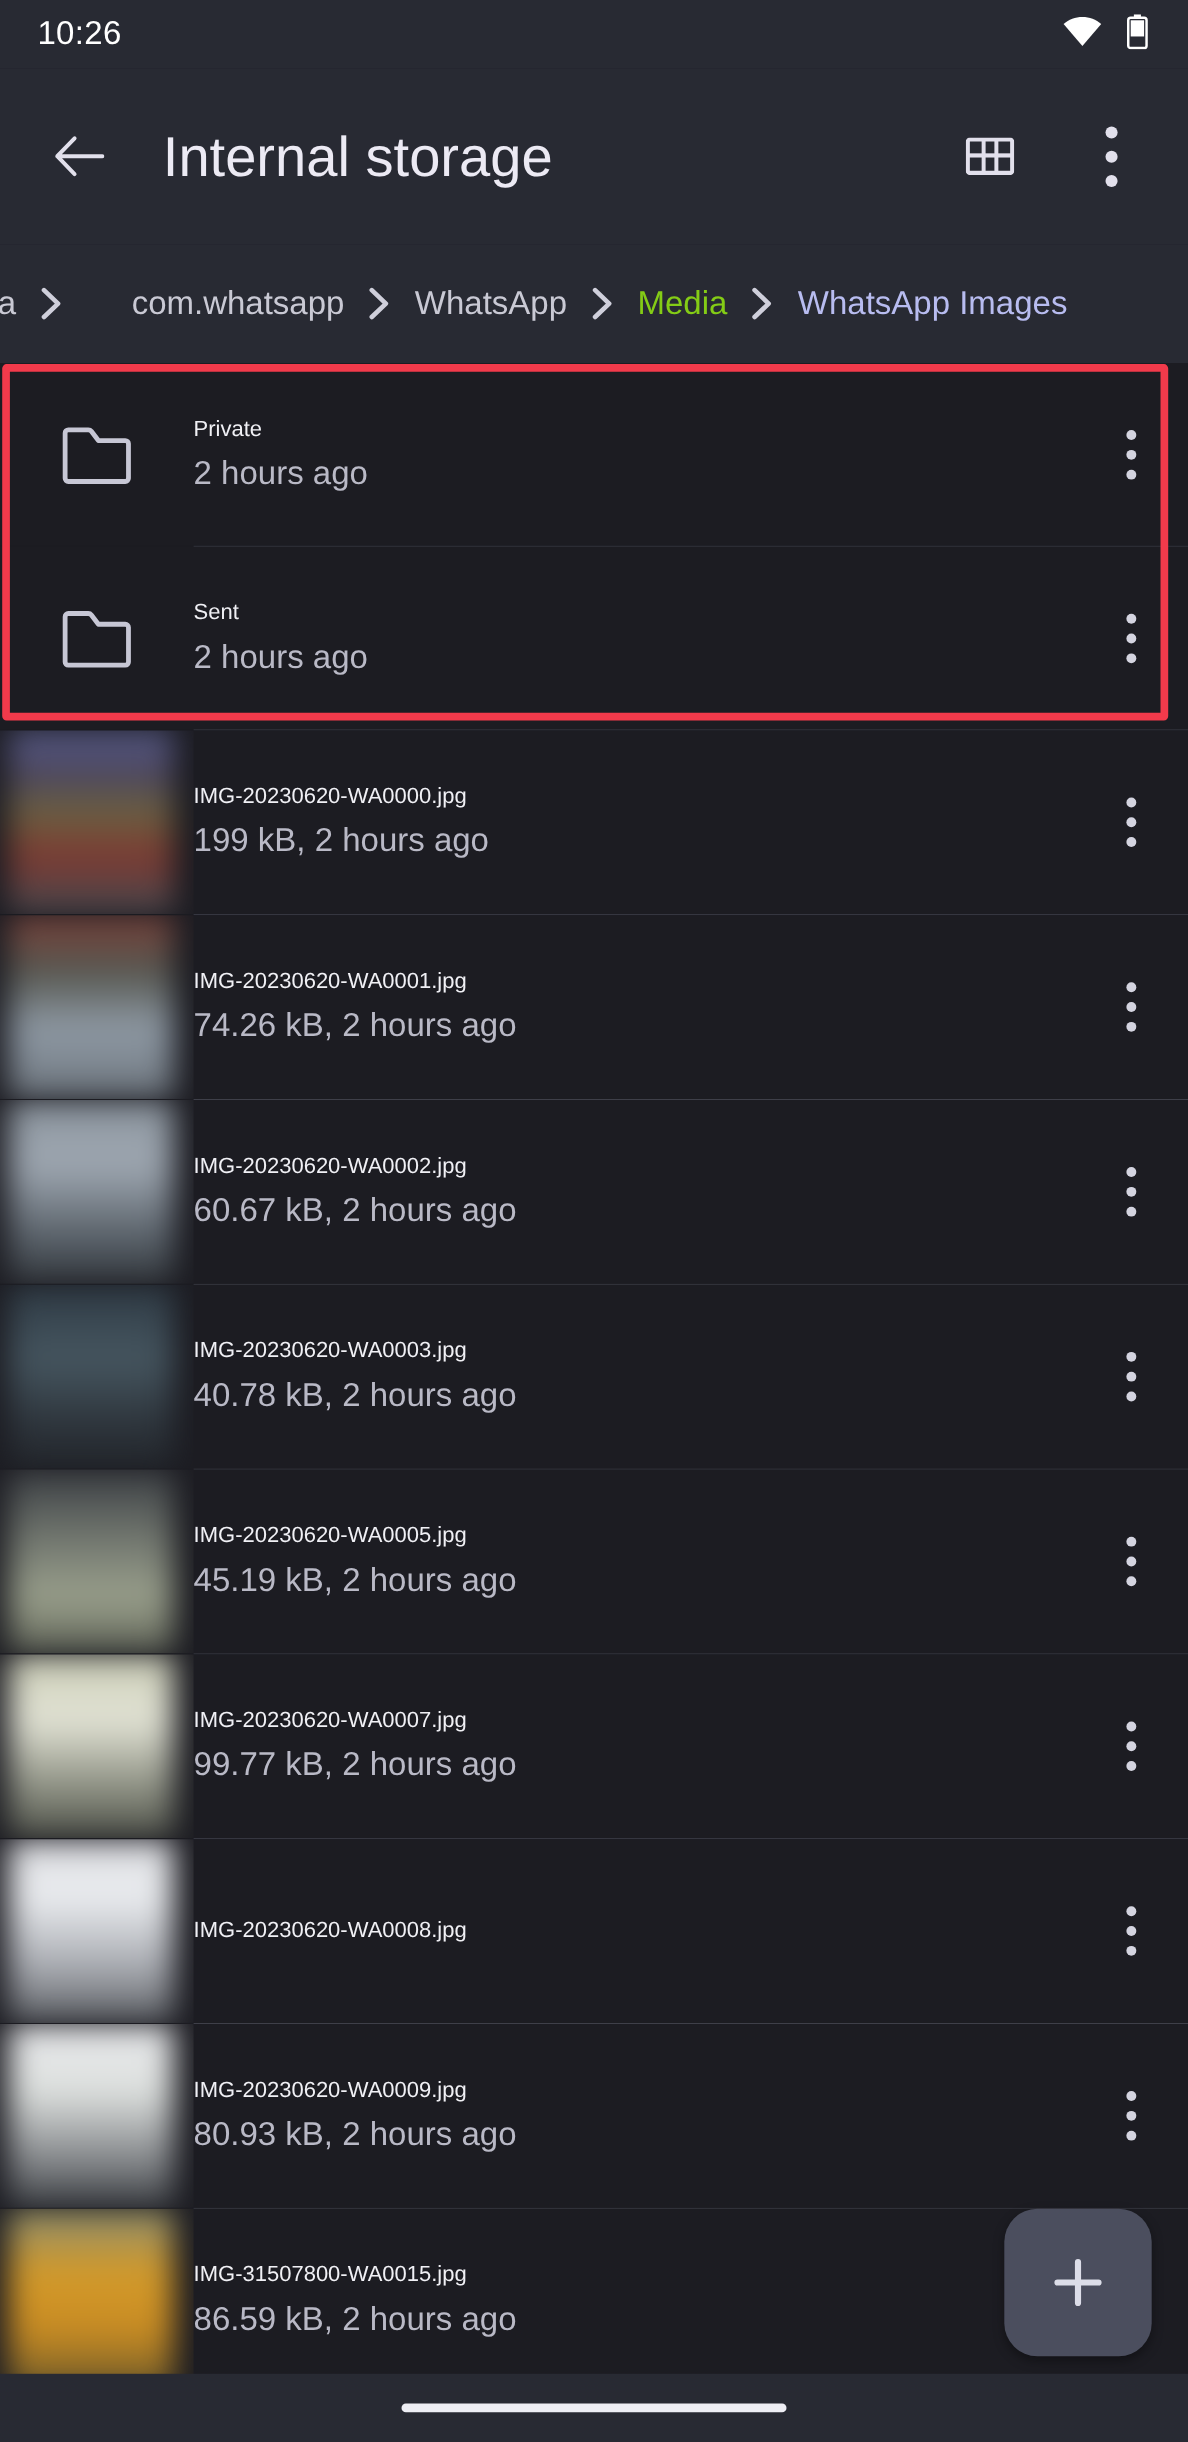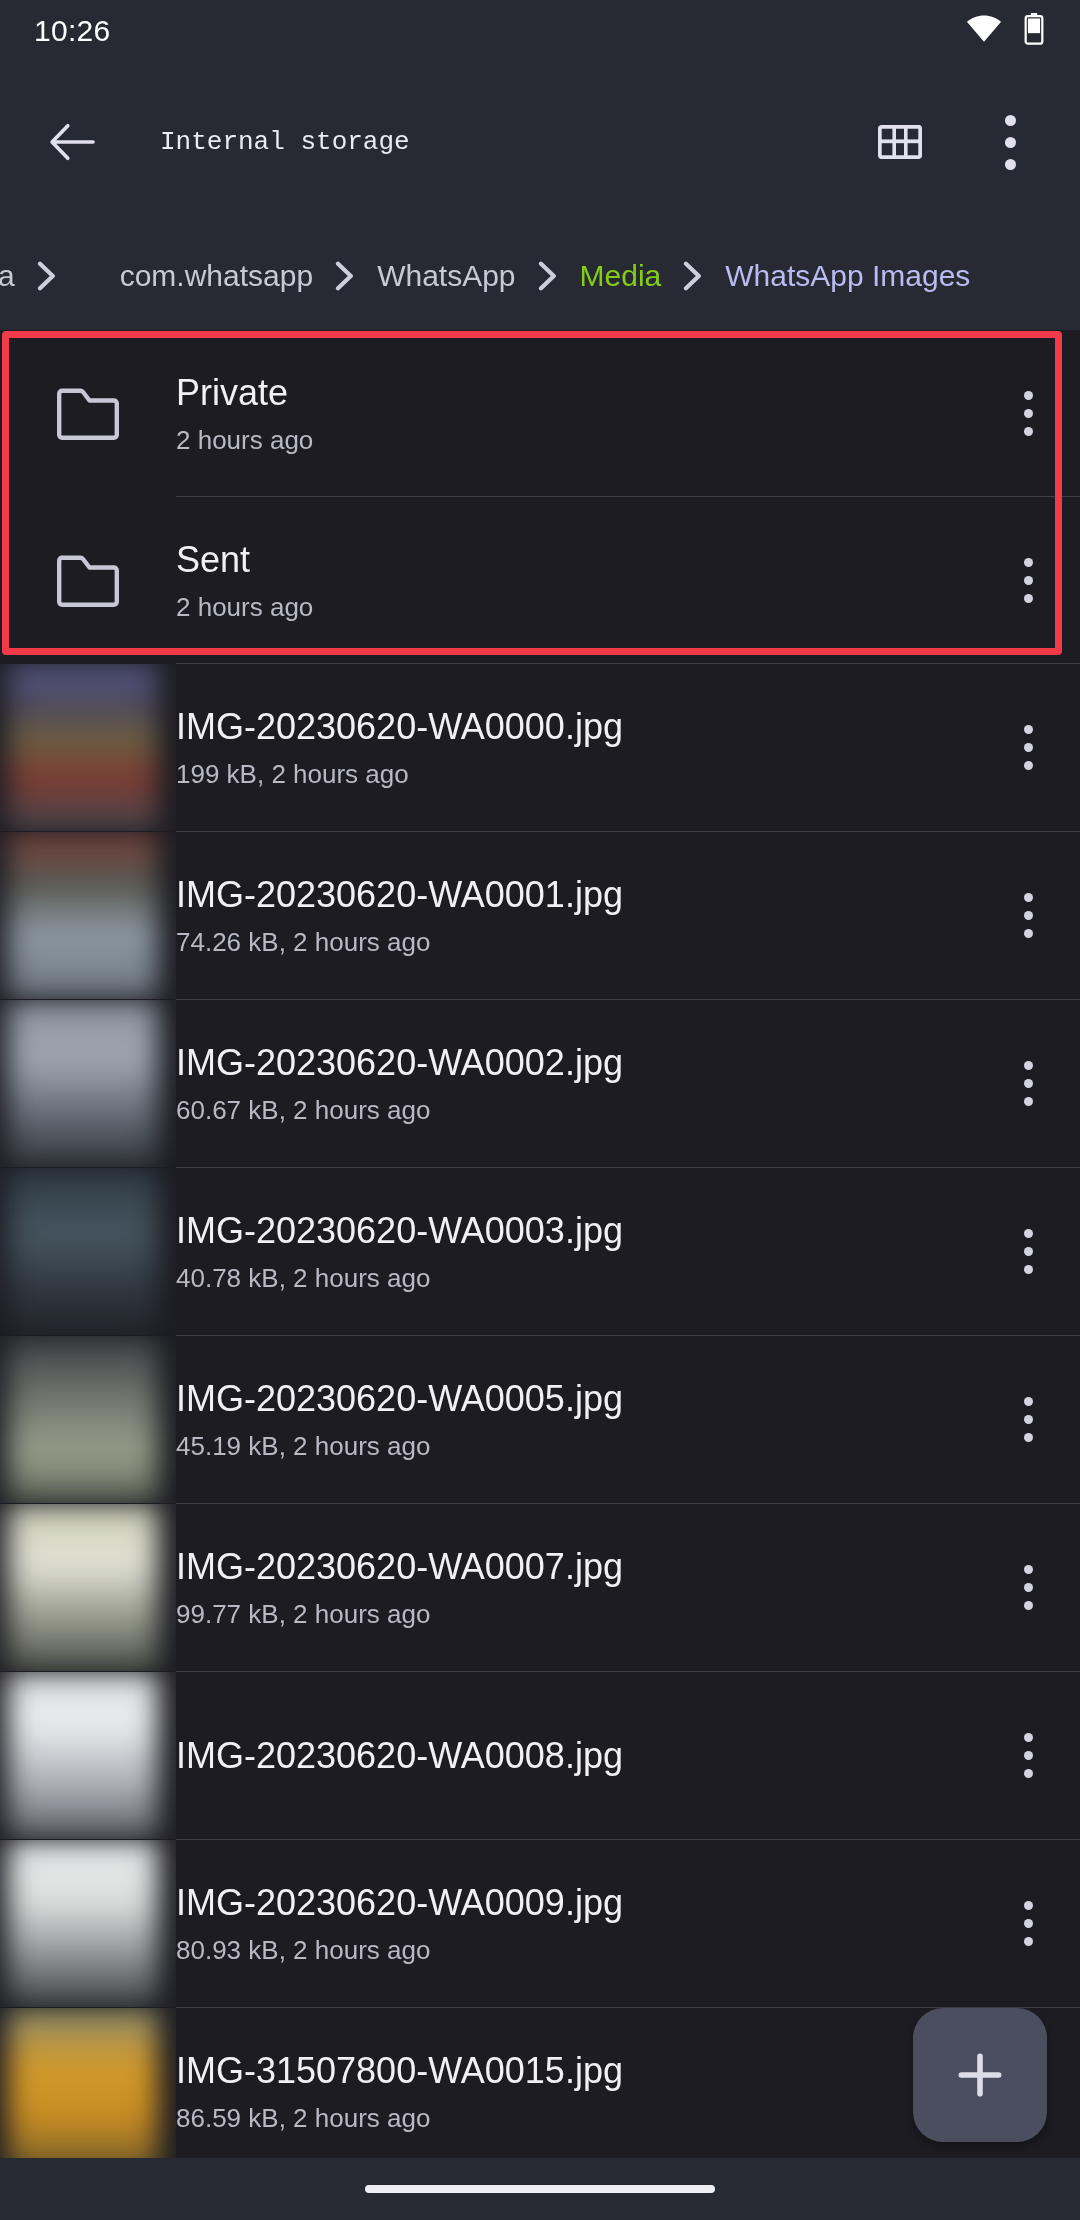--- a/index.html
+++ b/index.html
@@ -20,22 +20,22 @@
   .status-clock{ font-size:30px; color:#ffffff; letter-spacing:.3px; }
   .status-icons{ display:flex; align-items:center; gap:22px; }
 
   
   .appbar{
     height:160px; background:#282a33;
     display:flex; align-items:center; padding:0 34px 0 36px;
   }
   .back-btn{ width:72px; height:72px; display:flex; align-items:center; justify-content:center; flex:0 0 auto; }
   .appbar-title{
-    font-size:26px; color:#eceaf4; margin-left:52px; flex:1 1 auto;
-    white-space:nowrap; overflow:hidden;font-family:Liberation Mono, monospace;
+    font-size:51px; color:#eceaf4; margin-left:40px; flex:1 1 auto;
+    white-space:nowrap; overflow:hidden;
   }
   .appbar-actions{ display:flex; align-items:center; gap:38px; }
   .icon-btn{ width:72px; height:72px; display:flex; align-items:center; justify-content:center; }
 
   
   .breadcrumb{
     height:108px; background:#282a33;
     display:flex; align-items:center; padding-left:0; overflow:hidden;
     white-space:nowrap;
   }
@@ -64,22 +64,22 @@
     flex:0 0 150px;
     background-size:cover; background-position:center;
     filter:blur(14px);
   }
   .thumb-wrap{ width:176px; flex:0 0 176px; overflow:hidden; display:flex; align-items:center; }
 
   .row-body{
     flex:1 1 auto; display:flex; flex-direction:column; justify-content:center;
     min-width:0; padding-right:20px;
   }
-  .row-title{ font-size:36px; color:#f0f0f5; line-height:1.25; white-space:nowrap; overflow:hidden; text-overflow:ellipsis;}
-  .row-sub{ font-size:26px; color:#b9b9c6; margin-top:10px; line-height:1.2; }
+  .row-title{ font-size:20px; color:#f0f0f5; line-height:1.25; white-space:nowrap; overflow:hidden; text-overflow:ellipsis;}
+  .row-sub{ font-size:30px; color:#b9b9c6; margin-top:10px; line-height:1.2; }
 
   .row-more{
     width:104px; flex:0 0 104px; display:flex; align-items:center; justify-content:center;
   }
   .dots{ display:flex; flex-direction:column; gap:9px; align-items:center; }
   .dots i{ display:block; width:9px; height:9px; border-radius:50%; background:#d4d4e0; }
 
   .divider{
     height:1px; background:#3e3f49; margin-left:176px;
   }

